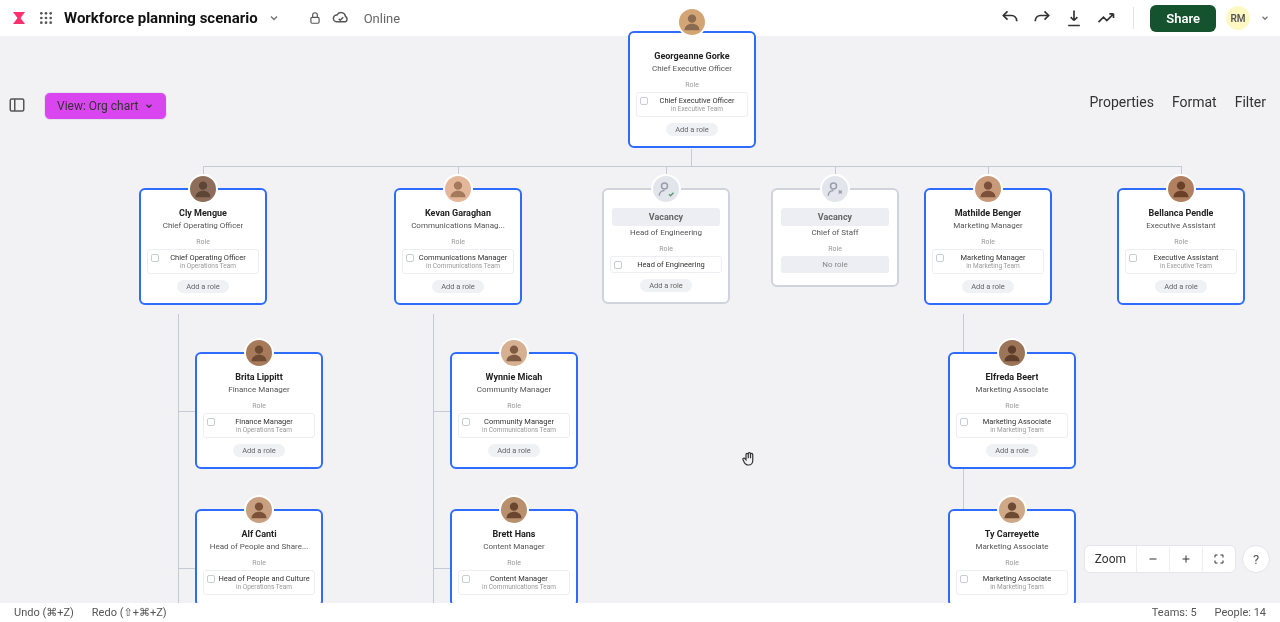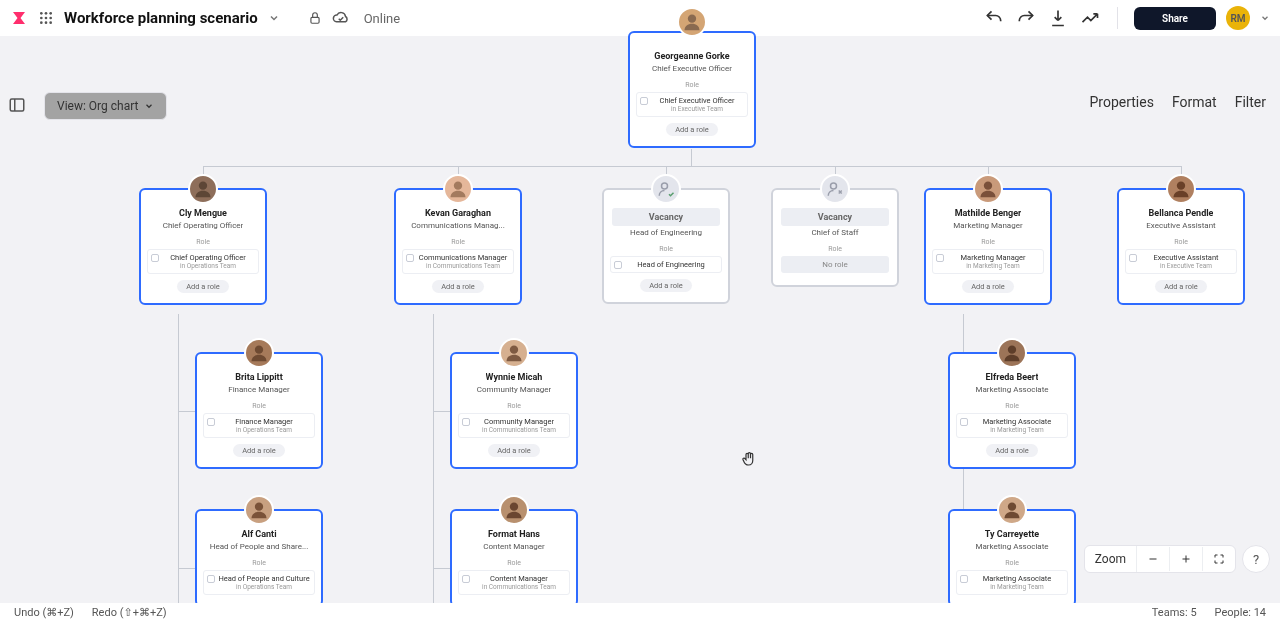--- a/index.html
+++ b/index.html
@@ -7,27 +7,27 @@
 
 
 .topbar { position: absolute; left: 0; right: 0; top: 0; height: 36px; background: #ffffff; display: flex; align-items: center; padding: 0 10px; gap: 10px; }
 .logo { width: 18px; height: 18px; }
 .grid-icon, .lock-icon, .sync-icon { color: #555; display: flex; }
 .title { font-weight: 700; font-size: 15px; color: #111; }
 .chevron-down { color: #777; }
 .topbar .spacer { flex: 1; }
 .online { font-size: 13px; color: #666; margin-left: 4px; text-align: center; }
 .icon-btn { width: 22px; height: 22px; display: flex; align-items: center; justify-content: center; color: #333; cursor: pointer; }
-.share-btn { background: #0f172a; color: #fff; font-weight: 600; font-size: 10px; padding: 6px 28px; border-radius: 6px; cursor: pointer; }
-.avatar-small { width: 24px; height: 24px; border-radius: 50%; background: #eab308; display: flex; align-items: center; justify-content: center; font-size: 10px; font-weight: 600; color: #555; }
+.share-btn { background: #14532d; color: #fff; font-weight: 600; font-size: 13px; padding: 6px 16px; border-radius: 6px; cursor: pointer; }
+.avatar-small { width: 24px; height: 24px; border-radius: 50%; background: #fef9c3; display: flex; align-items: center; justify-content: center; font-size: 10px; font-weight: 600; color: #555; }
 .vr { width: 1px; height: 22px; background: #e2e2e8; margin: 0 6px; }
 
 
 .leftpanel-toggle { position: absolute; left: 8px; top: 60px; width: 20px; height: 20px; color: #555; }
-.view-chip { position: absolute; left: 44px; top: 56px; background: #a3a3a3; border: 1px solid #e4e4ea; border-radius: 6px; padding: 6px 12px; font-size: 12px; color: #333; display: flex; align-items: center; gap: 6px; cursor: pointer; }
+.view-chip { position: absolute; left: 44px; top: 56px; background: #d946ef; border: 1px solid #e4e4ea; border-radius: 6px; padding: 6px 12px; font-size: 12px; color: #333; display: flex; align-items: center; gap: 6px; cursor: pointer; }
 .right-sub { position: absolute; right: 14px; top: 58px; display: flex; gap: 18px; font-size: 14px; color: #333; }
 .right-sub span { cursor: pointer; }
 
 
 .canvas { position: absolute; left: 0; right: 0; top: 36px; bottom: 19px; background: #f2f2f5; }
 
 
 .line { position: absolute; background: #c6cad2; }
 
 
@@ -369,21 +369,21 @@
     </div>
   </div>
 
   <div class="card" style="left:450px; top:473px;">
     <div class="ph c10">
         <svg viewBox="0 0 24 24" width="20" height="20" fill="#6a4630">
           <circle cx="12" cy="8" r="5"></circle>
           <path d="M3 22c0-5 4-8 9-8s9 3 9 8z"></path>
         </svg>
       </div>
-    <div class="name">Format Hans</div>
+    <div class="name">Brett Hans</div>
     <div class="role-title">Content Manager</div>
     <div class="role-heading">Role</div>
     <div class="role-box">
       <div class="chk"></div>
       <div class="role-name">Content Manager</div>
       <div class="role-team">in Communications Team</div>
     </div>
   </div>
 
   <div class="card" style="left:948px; top:473px;">

